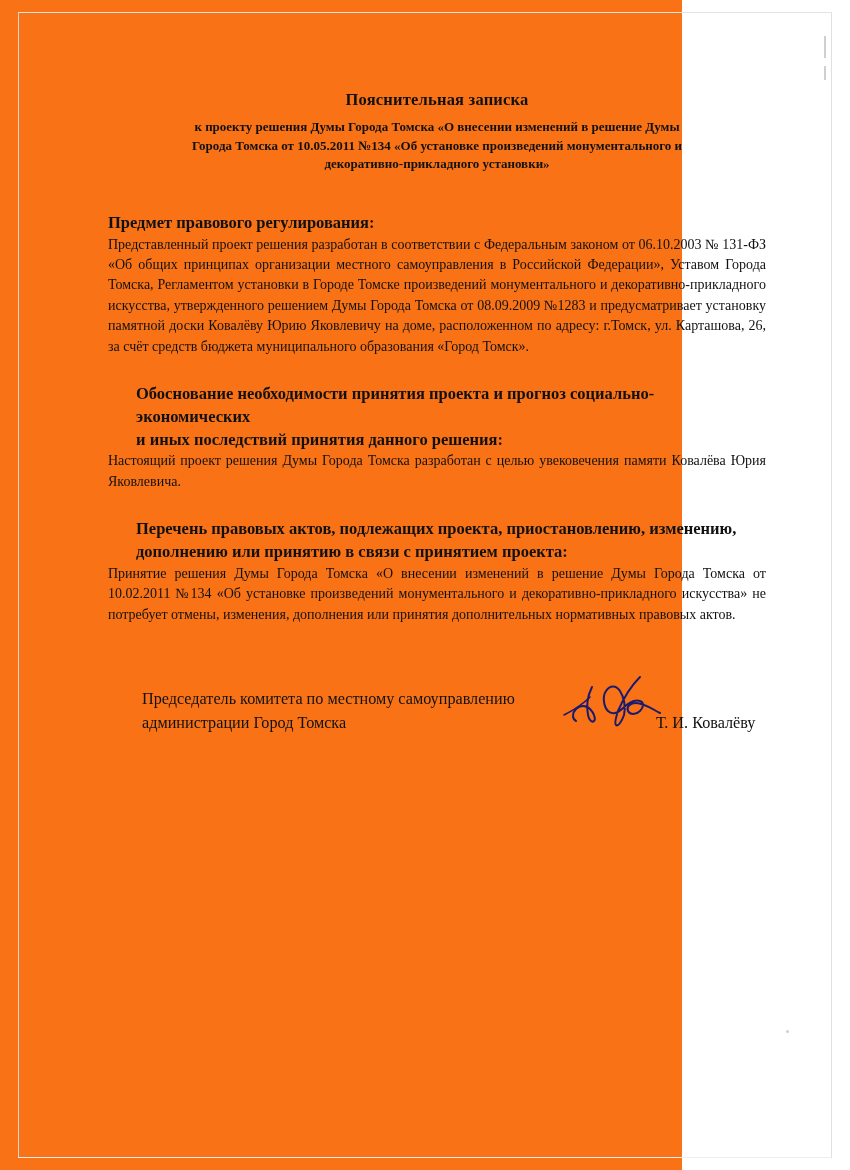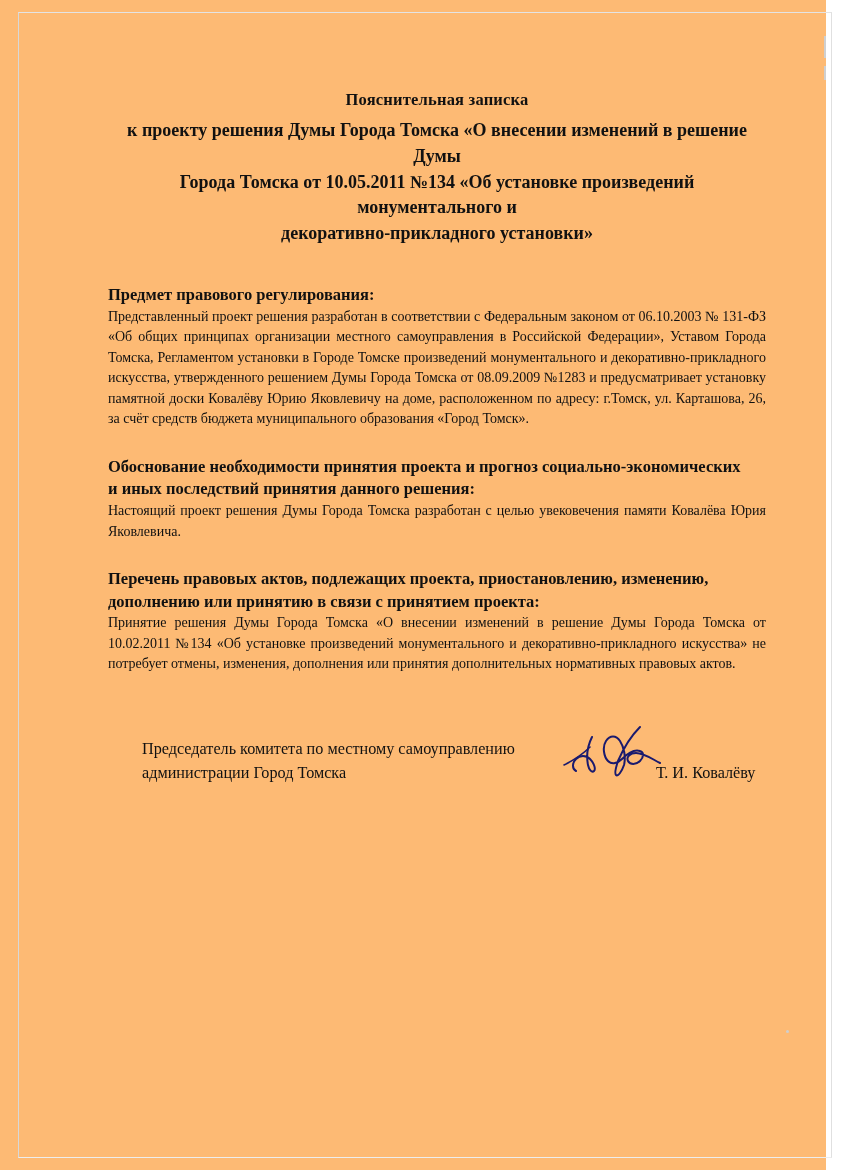--- a/index.html
+++ b/index.html
@@ -13,23 +13,23 @@
     position: relative;
     font-family: "Liberation Serif", serif;
     color: #111111;
     overflow: hidden;
   }
 
   
   .page {
     position: absolute;
     left: 0; top: 0;
-    width: 826px;
+    width: 682px;
     height: 1170px;
-    background: #fdba74;
+    background: #f97316;
   }
   .scan-border {
     position: absolute;
     left: 18px;
     top: 12px;
     width: 812px;
     height: 1144px;
     border-left: 1px solid #d8d8d8;
     border-top: 1px solid #e4e4e4;
     border-right: 1px solid #e0e0e0;
@@ -51,32 +51,32 @@
     width: 658px;
   }
 
   .title-block {
     text-align: center;
     font-weight: bold;
     font-size: 16.5px;
     line-height: 1.42;
   }
   .title-main { margin-bottom: 7px; letter-spacing: 0.2px; }
-  .title-sub { font-size: 18px; }
+  .title-sub { font-size: 13px; }
   .title-sub .l1 { display: block; }
   .title-sub .l2 { display: block; }
   .title-sub .l3 { display: block; }
 
   .section { margin-top: 0; }
   .heading {
     font-weight: bold;
     font-size: 16.5px;
     line-height: 1.38;
   }
-  .heading.two-line span { display: block; }
+  .heading.two-line span { display: block; margin-left: 28px; }
   .body-text {
     font-size: 14px;
     line-height: 1.46;
     text-align: justify;
     text-justify: inter-word;
   }
 
   .gap-1 { height: 38px; }
   .gap-2 { height: 26px; }
   .gap-3 { height: 26px; }

